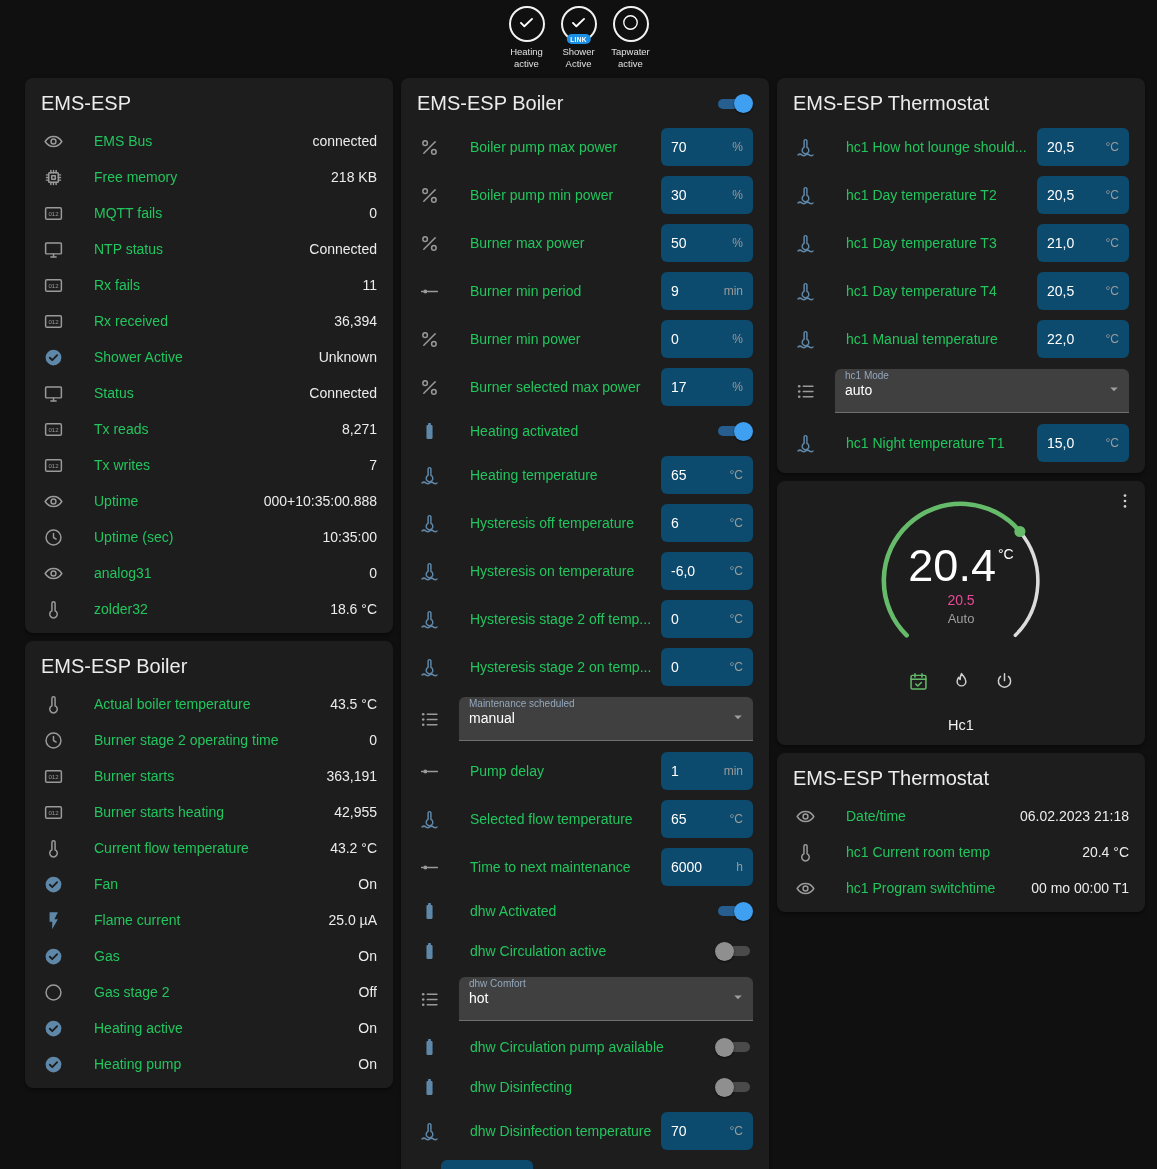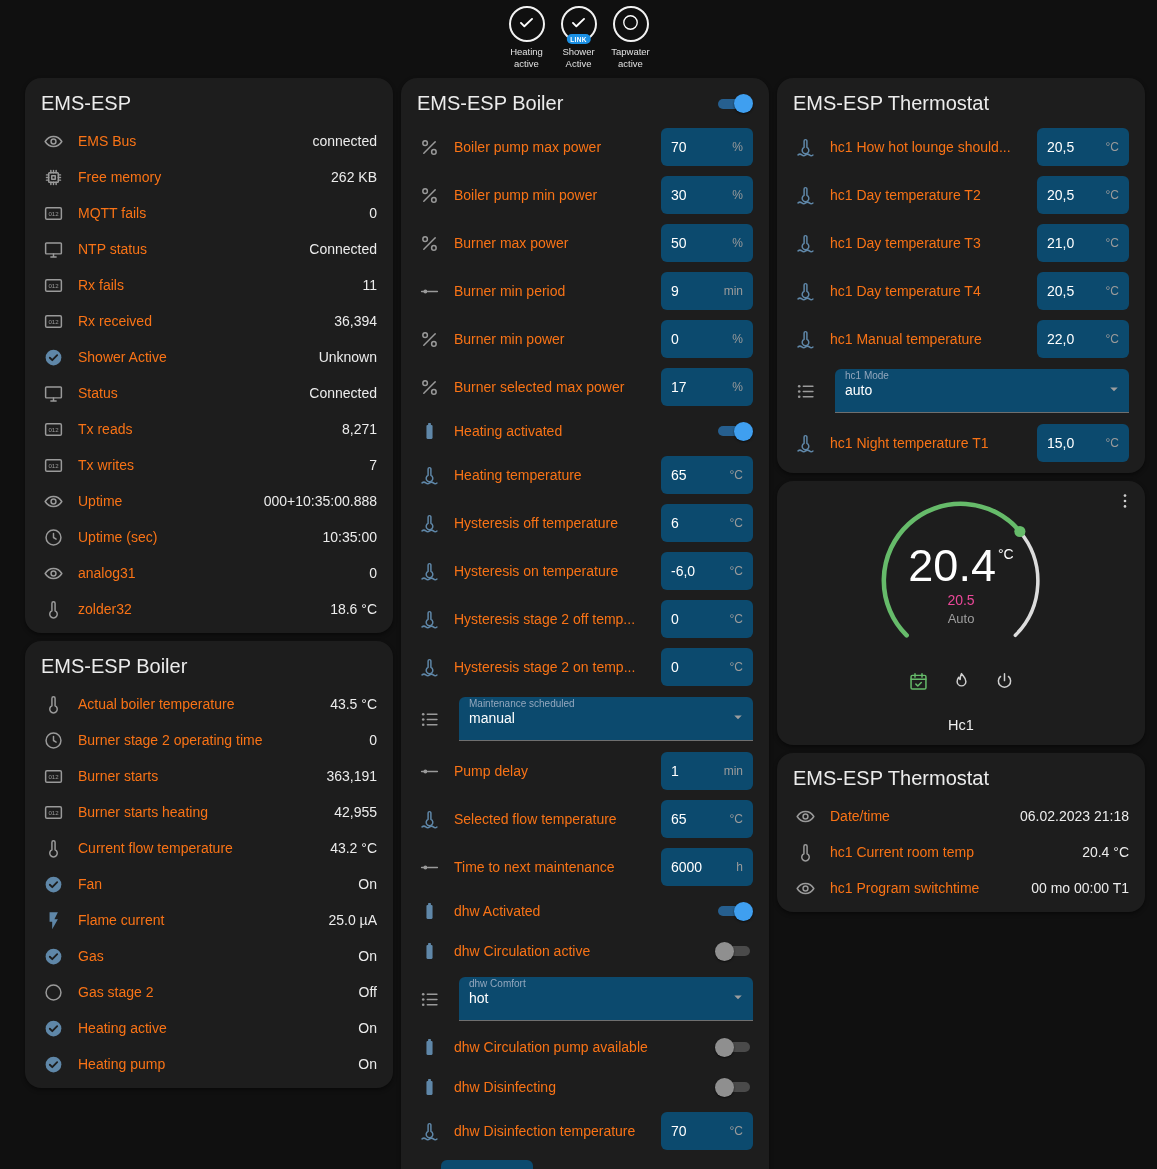--- a/index.html
+++ b/index.html
@@ -22,53 +22,53 @@
   .chip {
     position:absolute; bottom:-4px; left:50%; transform:translateX(-50%);
     background:var(--link_chip,#1a8fe3); color:#fff; font-size:6.5px; font-weight:bold;
     padding:1.5px 4px; border-radius:7px; letter-spacing:.3px;
   }
   .badge-label { margin-top:4px; font-size:9.5px; line-height:1.25; text-align:center; color:#e0e0e0; }
   
   .columns { display:flex; gap:8px; padding:0 25px; align-items:flex-start; }
   .col { width:368px; flex:none; display:flex; flex-direction:column; gap:8px; }
   .card {
-    background:var(--card,#1d1d1d); border-radius:16px;
+    background:var(--card,#1d1d1d); border-radius:8px;
     box-shadow:0 2px 4px rgba(0,0,0,.45); padding-bottom:6px;
   }
   .card-title {
     display:flex; align-items:center; justify-content:space-between;
     padding:14px 16px 8px; font-size:20px; color:#ececec; font-weight:400;
   }
   
   .row { display:flex; align-items:center; padding:0 16px; }
   .row.sensor { height:36px; cursor:pointer; }
   .row.number { height:48px; }
   .row.toggle { height:40px; }
   .row.select { height:56px; }
   .icon { width:24px; height:24px; flex:none; display:flex; align-items:center; justify-content:center; color:var(--icon_grey,#9a9a9a); }
   .icon.blue { color:var(--icon_blue,#5f87a8); }
   .icon svg { display:block; }
-  .label { margin-left:13px; flex:1; font-size:14px; color:#f97316; white-space:nowrap; overflow:hidden; text-overflow:ellipsis; }
+  .label { margin-left:29px; flex:1; font-size:14px; color:#22c55e; white-space:nowrap; overflow:hidden; text-overflow:ellipsis; }
   .value { margin-left:8px; font-size:14px; color:#ececec; white-space:nowrap; }
   .numbox {
     width:92px; height:38px; flex:none; background:#0c4a6e; border-radius:6px;
     display:flex; align-items:center; justify-content:space-between; padding:0 10px; cursor:text;
   }
   .nval { font-size:14px; color:#fff; }
   .nunit { font-size:12px; color:#9a9a9a; margin-left:6px; }
   
   .switch { width:38px; height:20px; position:relative; flex:none; cursor:pointer; }
   .switch .track { position:absolute; left:3px; right:3px; top:5px; height:10px; border-radius:6px; background:#4a4a4a; }
   .switch .knob { position:absolute; top:.5px; left:0; width:19px; height:19px; border-radius:50%; background:#8f8f8f; box-shadow:0 1px 2px rgba(0,0,0,.6); }
   .switch.on .track { background:var(--accent_track,#265f8f); }
   .switch.on .knob { left:19px; background:var(--accent,#3f9ff0); }
   
   .selectbox {
-    flex:1; margin-left:18px; height:44px; background:#0c4a6e; border-radius:6px 6px 0 0;
+    flex:1; margin-left:18px; height:44px; background:#404040; border-radius:6px 6px 0 0;
     border-bottom:1px solid #6f6f6f; padding:5px 28px 19px 10px; position:relative;
     display:flex; flex-direction:column; justify-content:center; cursor:pointer;
   }
   .sel-caption { font-size:10px; color:#93a7bd; margin-bottom:1px; }
   .sel-value { font-size:14px; color:#fff; }
   .sel-arrow { position:absolute; right:6px; top:50%; transform:translateY(-50%); color:#9e9e9e; }
   .sel-arrow svg { width:18px; height:18px; }
   
   .thermo { position:relative; display:flex; flex-direction:column; align-items:center; padding:10px 0 12px; }
   .kebab { position:absolute; top:10px; right:10px; color:#d0d0d0; cursor:pointer; }
@@ -137,21 +137,21 @@
           </div>
           <div class="row sensor">
             <span class="icon">
               <svg viewBox="0 0 24 24" width="21" height="21" fill="none" stroke="currentColor" stroke-width="1.7" stroke-linecap="round" stroke-linejoin="round">
                 <rect x="6.5" y="6.5" width="11" height="11" rx="1"></rect>
                 <rect x="10" y="10" width="4" height="4"></rect>
                 <path d="M9 6.5V4M12 6.5V4M15 6.5V4M9 20v-2.5M12 20v-2.5M15 20v-2.5M6.5 9H4M6.5 12H4M6.5 15H4M20 9h-2.5M20 12h-2.5M20 15h-2.5"></path>
               </svg>
             </span>
             <span class="label">Free memory</span>
-            <span class="value">262 KB</span>
+            <span class="value">218 KB</span>
           </div>
           <div class="row sensor">
             <span class="icon">
               <svg viewBox="0 0 24 24" width="21" height="21" fill="none" stroke="currentColor" stroke-width="1.7" stroke-linecap="round" stroke-linejoin="round">
                 <rect x="3" y="5.5" width="18" height="13" rx="1.5"></rect>
                 <text x="12" y="15" text-anchor="middle" font-size="7" fill="currentColor" stroke="none" font-family="inherit">012</text>
               </svg>
             </span>
             <span class="label">MQTT fails</span>
             <span class="value">0</span>

